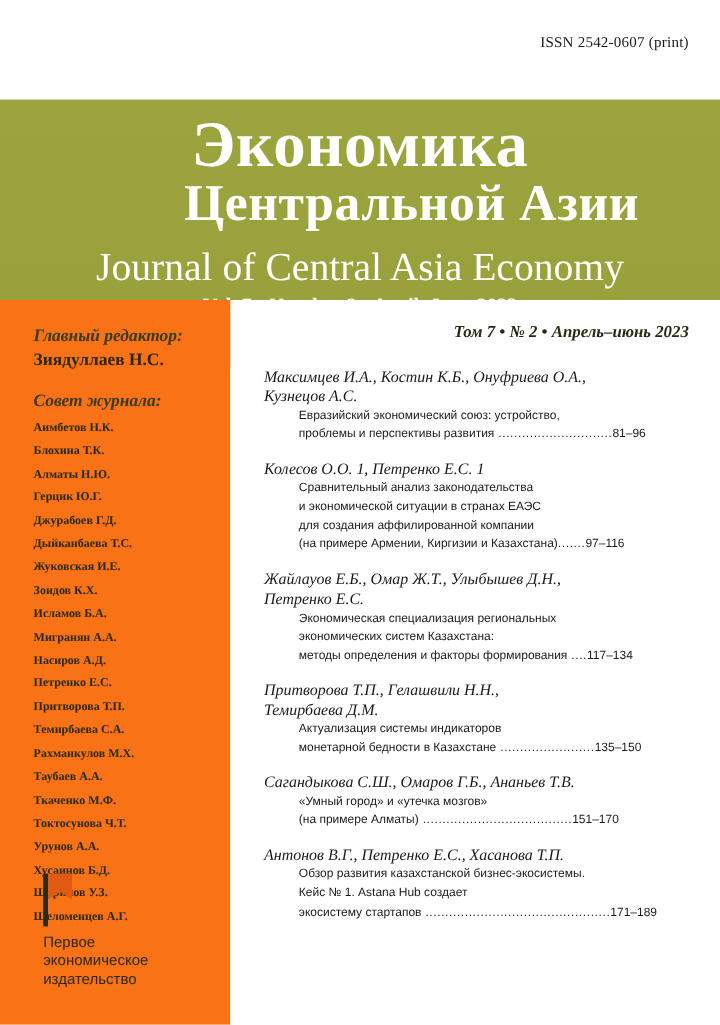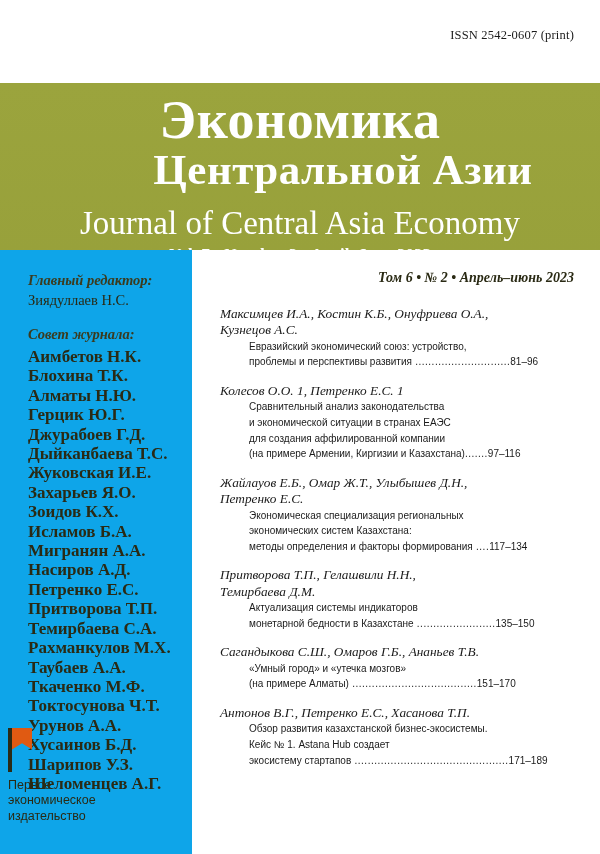--- a/index.html
+++ b/index.html
@@ -98,66 +98,66 @@
     font-size: 17px;
     color: #ffffff;
   }
   
   .sidebar {
     position: absolute;
     top: 250px;
     left: 0;
     width: 192px;
     height: 604px;
-    background: #0ea5e9;
+    background: #f97316;
   }
   .side-heading {
     font-family: "Liberation Serif", serif;
     font-style: italic;
     font-weight: bold;
     font-size: 14.5px;
     color: #3b3b1e;
     margin: 0 0 2px 0;
   }
   .editor-block {
     position: absolute;
     top: 22px;
     left: 28px;
     width: 160px;
   }
   .editor-name {
     font-family: "Liberation Serif", serif;
-    font-weight: normal;
+    font-weight: bold;
     font-size: 14.5px;
     color: #2a2a14;
     margin-top: 3px;
   }
   .council-block {
     position: absolute;
     top: 76px;
     left: 28px;
     width: 160px;
   }
   .council-list {
     margin: 4px 0 0 0;
     padding: 0;
     list-style: none;
   }
   .council-list li {
     font-family: "Liberation Serif", serif;
     font-weight: bold;
-    font-size: 17px;
+    font-size: 10px;
     line-height: 19.4px;
     color: #2a2a14;
     white-space: nowrap;
   }
   
   .publisher {
     position: absolute;
-    left: 8px;
+    left: 36px;
     bottom: 30px;
     width: 160px;
   }
   .flag-mark {
     position: relative;
     width: 26px;
     height: 44px;
     margin-bottom: 6px;
   }
   .flag-mark .stem {
@@ -258,21 +258,20 @@
     <div class="council-block">
       <div class="side-heading">Совет журнала:</div>
       <ul class="council-list" id="council-list">
           <li>Аимбетов Н.К.</li>
           <li>Блохина Т.К.</li>
           <li>Алматы Н.Ю.</li>
           <li>Герцик Ю.Г.</li>
           <li>Джурабоев Г.Д.</li>
           <li>Дыйканбаева Т.С.</li>
           <li>Жуковская И.Е.</li>
-          <li>Захарьев Я.О.</li>
           <li>Зоидов К.Х.</li>
           <li>Исламов Б.А.</li>
           <li>Мигранян А.А.</li>
           <li>Насиров А.Д.</li>
           <li>Петренко Е.С.</li>
           <li>Притворова Т.П.</li>
           <li>Темирбаева С.А.</li>
           <li>Рахманкулов М.Х.</li>
           <li>Таубаев А.А.</li>
           <li>Ткаченко М.Ф.</li>
@@ -288,21 +287,21 @@
       <div class="flag-mark">
         <div class="stem"></div>
         <div class="flag"></div>
       </div>
       <div class="publisher-text" id="publisher-text">Первое<br>экономическое<br>издательство</div>
     </div>
 
   </div>
 
   <div class="contents">
-    <div class="issue-ru">Том 6 • № 2 • Апрель–июнь 2023</div>
+    <div class="issue-ru">Том 7 • № 2 • Апрель–июнь 2023</div>
     <div class="toc" id="toc">
         <div class="toc-item">
           <div class="authors">Максимцев И.А., Костин К.Б., Онуфриева О.А.,<br>Кузнецов А.С.</div>
           <div class="article-title">Евразийский экономический союз: устройство,<br>проблемы и перспективы развития<span class="dots"> .............................</span><span class="pages">81–96</span></div>
         </div>
         <div class="toc-item">
           <div class="authors">Колесов О.О. 1, Петренко Е.С. 1</div>
           <div class="article-title">Сравнительный анализ законодательства<br>и экономической ситуации в странах ЕАЭС<br>для создания аффилированной компании<br>(на примере Армении, Киргизии и Казахстана)<span class="dots">.......</span><span class="pages">97–116</span></div>
         </div>
         <div class="toc-item">

